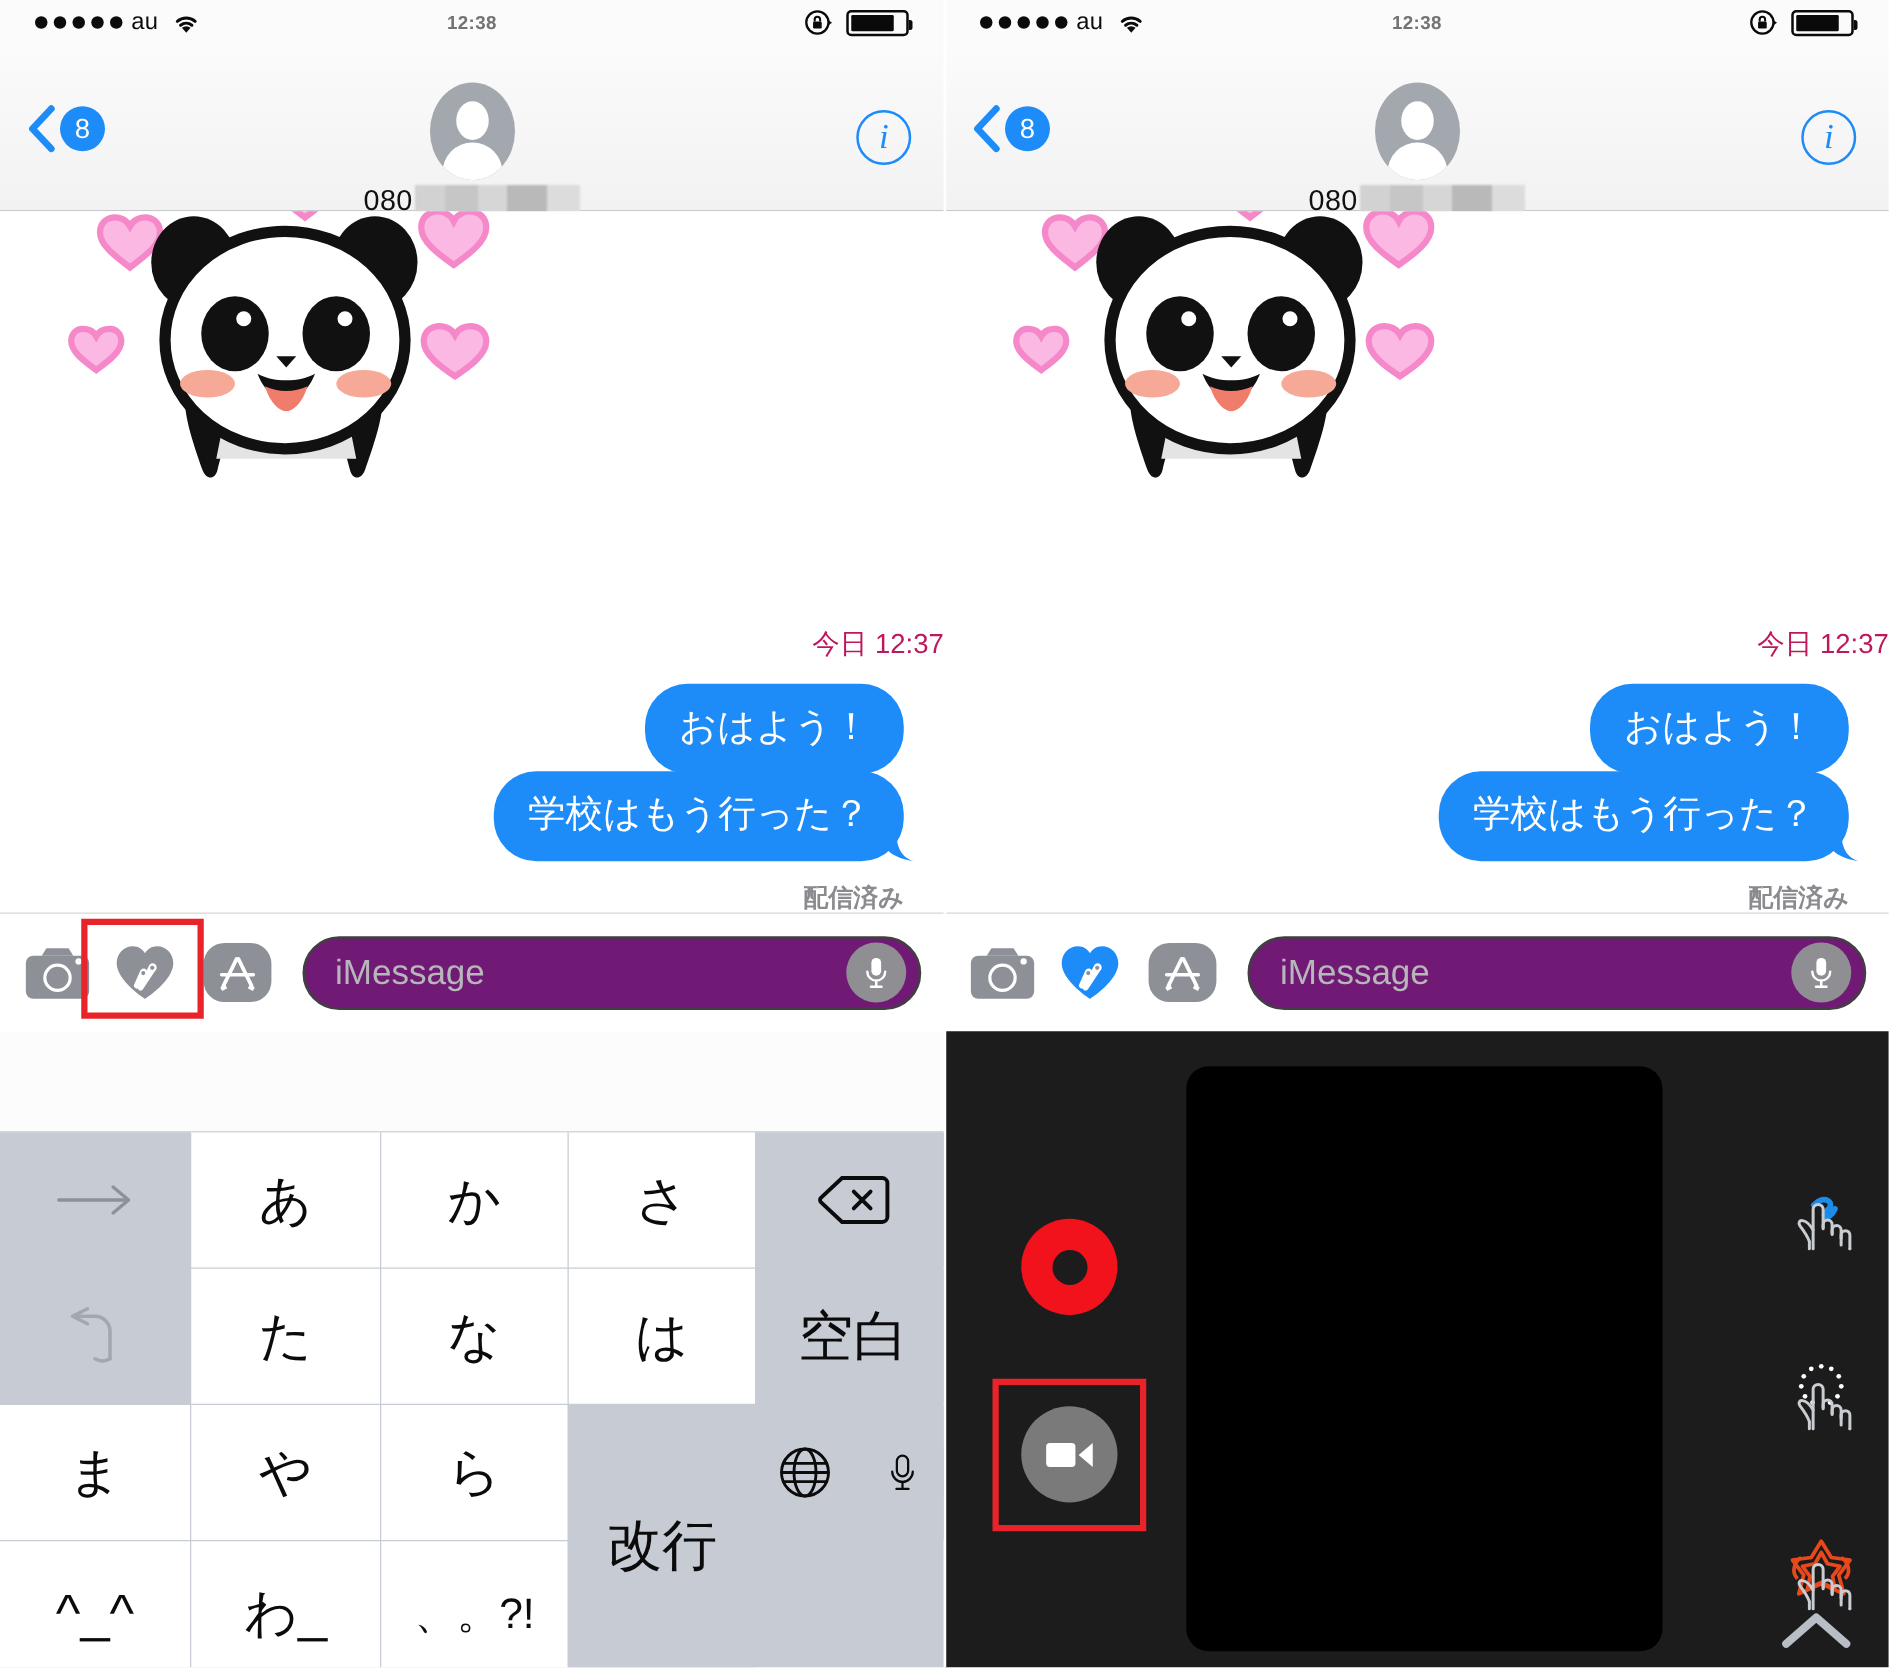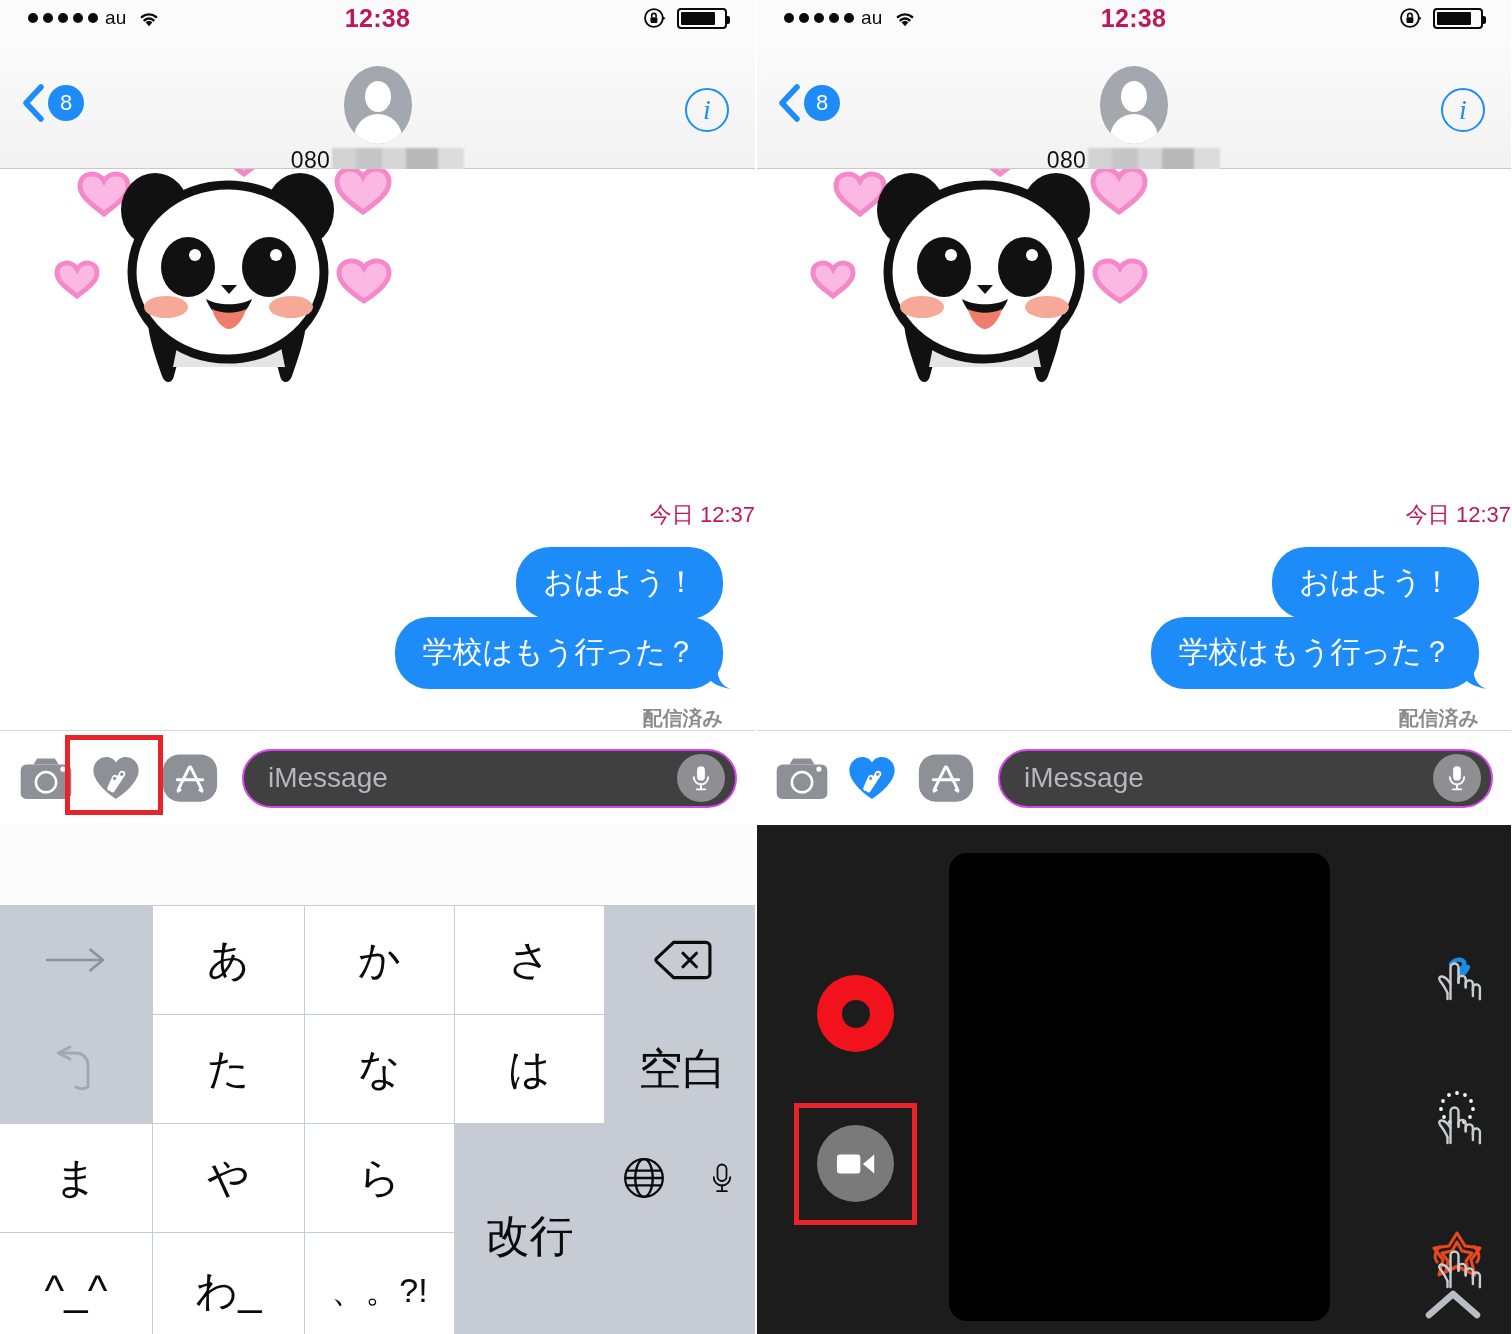--- a/index.html
+++ b/index.html
@@ -20,21 +20,21 @@
   .statusbar{
     position:relative; height:36px; width:100%;
     background:#fbfbfb;
     display:flex; align-items:center; padding:0 28px;
   }
   .sb-left{display:flex;align-items:center;gap:7px;}
   .dots{display:flex;gap:5px;align-items:center;}
   .dot{width:10px;height:10px;border-radius:50%;background:#0b0b0b;}
   .carrier{font-size:19px;color:#0b0b0b;letter-spacing:.2px;font-weight:400;}
   .wifi{margin-left:2px;}
-  .sb-time{position:absolute;left:0;right:0;text-align:center;font-size:25px;font-weight:600;color:#be185d;letter-spacing:.3px;pointer-events:none;}
+  .sb-time{position:absolute;left:0;right:0;text-align:center;font-size:15px;font-weight:600;color:#737373;letter-spacing:.3px;pointer-events:none;}
   .sb-right{margin-left:auto;display:flex;align-items:center;gap:9px;}
   .batt{position:relative;width:50px;height:21px;border:2px solid #0a0a0a;border-radius:4px;padding:2px;}
   .batt i{display:block;height:100%;width:80%;background:#0a0a0a;border-radius:1px;}
   .batt:after{content:"";position:absolute;right:-5px;top:6px;width:3px;height:8px;background:#0a0a0a;border-radius:0 2px 2px 0;}
 
   
   .navbar{
     position:relative;height:133px;width:100%;
     background:linear-gradient(180deg,#fbfbfb 0%,#f7f7f7 45%,#f2f2f2 100%);
     border-bottom:1px solid #c9c9cd;
@@ -76,22 +76,22 @@
 
   
   .toolbar{
     position:relative;height:95px;width:100%;background:#fff;
     border-top:1px solid #d7d7dc;display:flex;align-items:center;padding:0 18px;gap:14px;
   }
   .tb-icon{width:56px;height:56px;display:flex;align-items:center;justify-content:center;cursor:pointer;position:relative;}
   .tb-icon.apps{margin-left:4px;}
   .redbox{position:absolute;border:5px solid #e8232a;background:transparent;pointer-events:none;z-index:40;}
   .input-pill{
-    margin-left:10px;flex:1;height:59px;border:2px solid #d946ef;border-radius:30px;
-    display:flex;align-items:center;padding:0 10px 0 24px;position:relative;background:#404040;cursor:text;text-align:right;
+    margin-left:10px;flex:1;height:59px;border:2px solid #404040;border-radius:30px;
+    display:flex;align-items:center;padding:0 10px 0 24px;position:relative;background:#701a75;cursor:text;text-align:right;
   }
   .input-pill .ph{font-size:28px;color:#b6b6bb;}
   .micbtn{margin-left:auto;width:48px;height:48px;border-radius:50%;background:#8e8e93;display:flex;align-items:center;justify-content:center;cursor:pointer;}
 
   
   .predict{height:81px;background:#fcfcfc;border-bottom:1px solid #c9c9ce;}
 
   
   .keyboard{height:440px;background:#c6cbd4;display:grid;
      grid-template-columns:152px 151px 149px 149px 155px;

